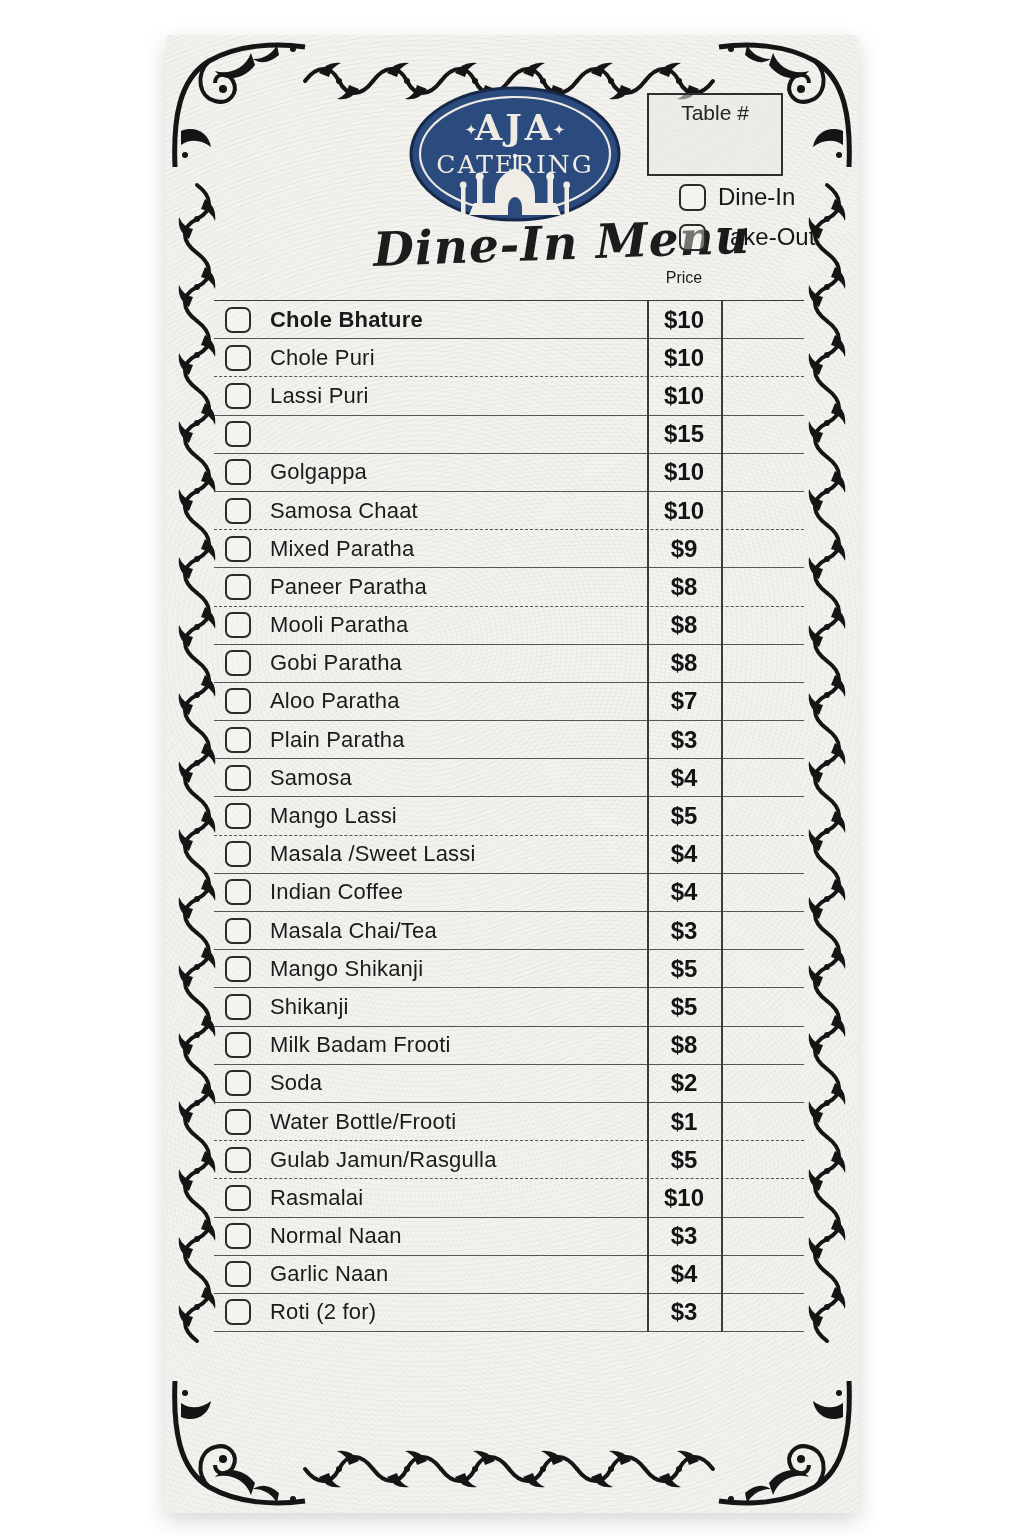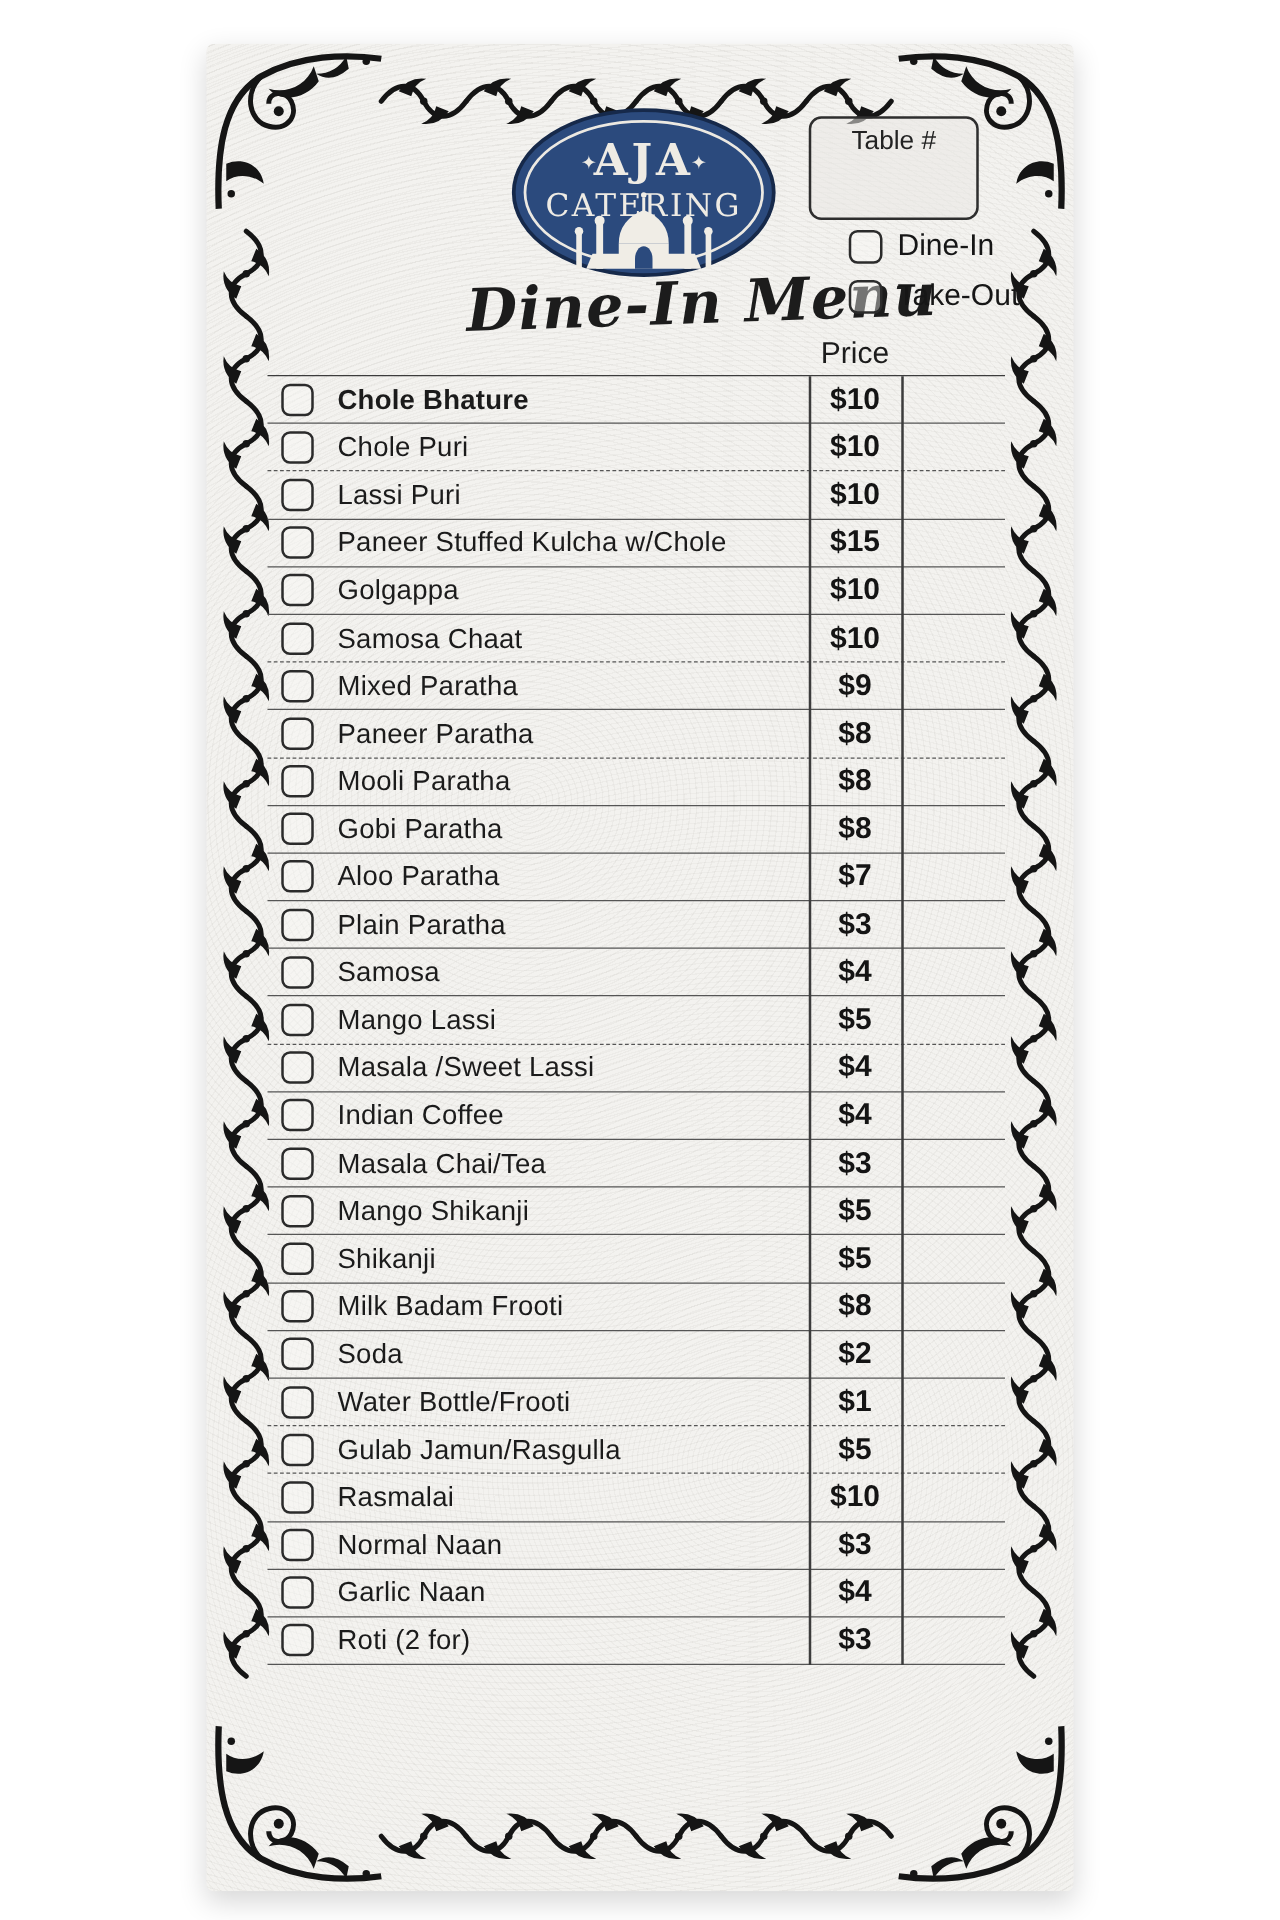--- a/index.html
+++ b/index.html
@@ -16,32 +16,32 @@
   .border-svg{position:absolute;left:0;top:0;width:694px;height:1478px;pointer-events:none;}
 
   .logo-wrap{position:absolute;left:242px;top:48px;width:216px;height:158px;}
 
   .menu-title{position:absolute;left:208px;top:182px;width:280px;text-align:center;
               font-family:"DejaVu Serif", serif;font-style:italic;font-weight:600;
               font-size:47px;letter-spacing:1px;color:#1c1c1c;transform:rotate(-2deg);
               white-space:nowrap;}
 
   .table-box{position:absolute;left:482px;top:58px;width:132px;height:79px;
-             border:2.5px solid #2e2e2e;border-radius:10px;background:rgba(233,231,227,.55);
+             border:2.5px solid #2e2e2e;border-radius:0;background:rgba(233,231,227,.55);
              text-align:center;}
   .table-box span{display:inline-block;margin-top:6px;font-size:21px;color:#232323;}
 
   .opt{position:absolute;left:486px;display:flex;align-items:center;gap:12px;padding-left:28px;}
   .opt.dine{top:148px;} .opt.take{top:188px;}
   .cb{width:27px;height:27px;border:2.6px solid #2b2b2b;border-radius:7px;
       background:rgba(250,249,247,.4);flex:0 0 auto;box-sizing:border-box;}
   .opt .lbl{font-size:24px;color:#161616;}
 
   .price-header{position:absolute;left:482px;top:234px;width:74px;text-align:center;
-                font-size:24px;color:#1c1c1c;}
+                font-size:16px;color:#1c1c1c;}
 
   .menu-table{position:absolute;left:49px;top:265px;width:590px;
               border-top:1.6px solid #3c3c3c;}
   .vline{position:absolute;top:0;bottom:0;width:1.6px;background:#3c3c3c;}
   .v1{left:433px;} .v2{left:507px;}
   .row{position:relative;height:38.2px;display:flex;align-items:center;box-sizing:border-box;}
   .row.sep-solid{border-bottom:1.3px solid #555;}
   .row.sep-dashed{border-bottom:1.3px dashed #555;}
   .row .cb{margin-left:11px;width:26px;height:26px;}
   .item-name{margin-left:19px;font-size:22px;letter-spacing:.2px;color:#1b1b1b;white-space:nowrap;}
@@ -202,21 +202,20 @@
 
   <div class="row sep-solid">
     <div class="cb"></div>
     <span class="item-name">Lassi Puri</span>
     <span class="item-price">$10</span>
     <span class="write-cell"></span>
   </div>
 
   <div class="row sep-solid">
     <div class="cb"></div>
-    <span class="item-name">Paneer Stuffed Kulcha w/Chole</span>
     <span class="item-price">$15</span>
     <span class="write-cell"></span>
   </div>
 
 
   <div class="row sep-solid">
     <div class="cb"></div>
     <span class="item-name">Golgappa</span>
     <span class="item-price">$10</span>
     <span class="write-cell"></span>

